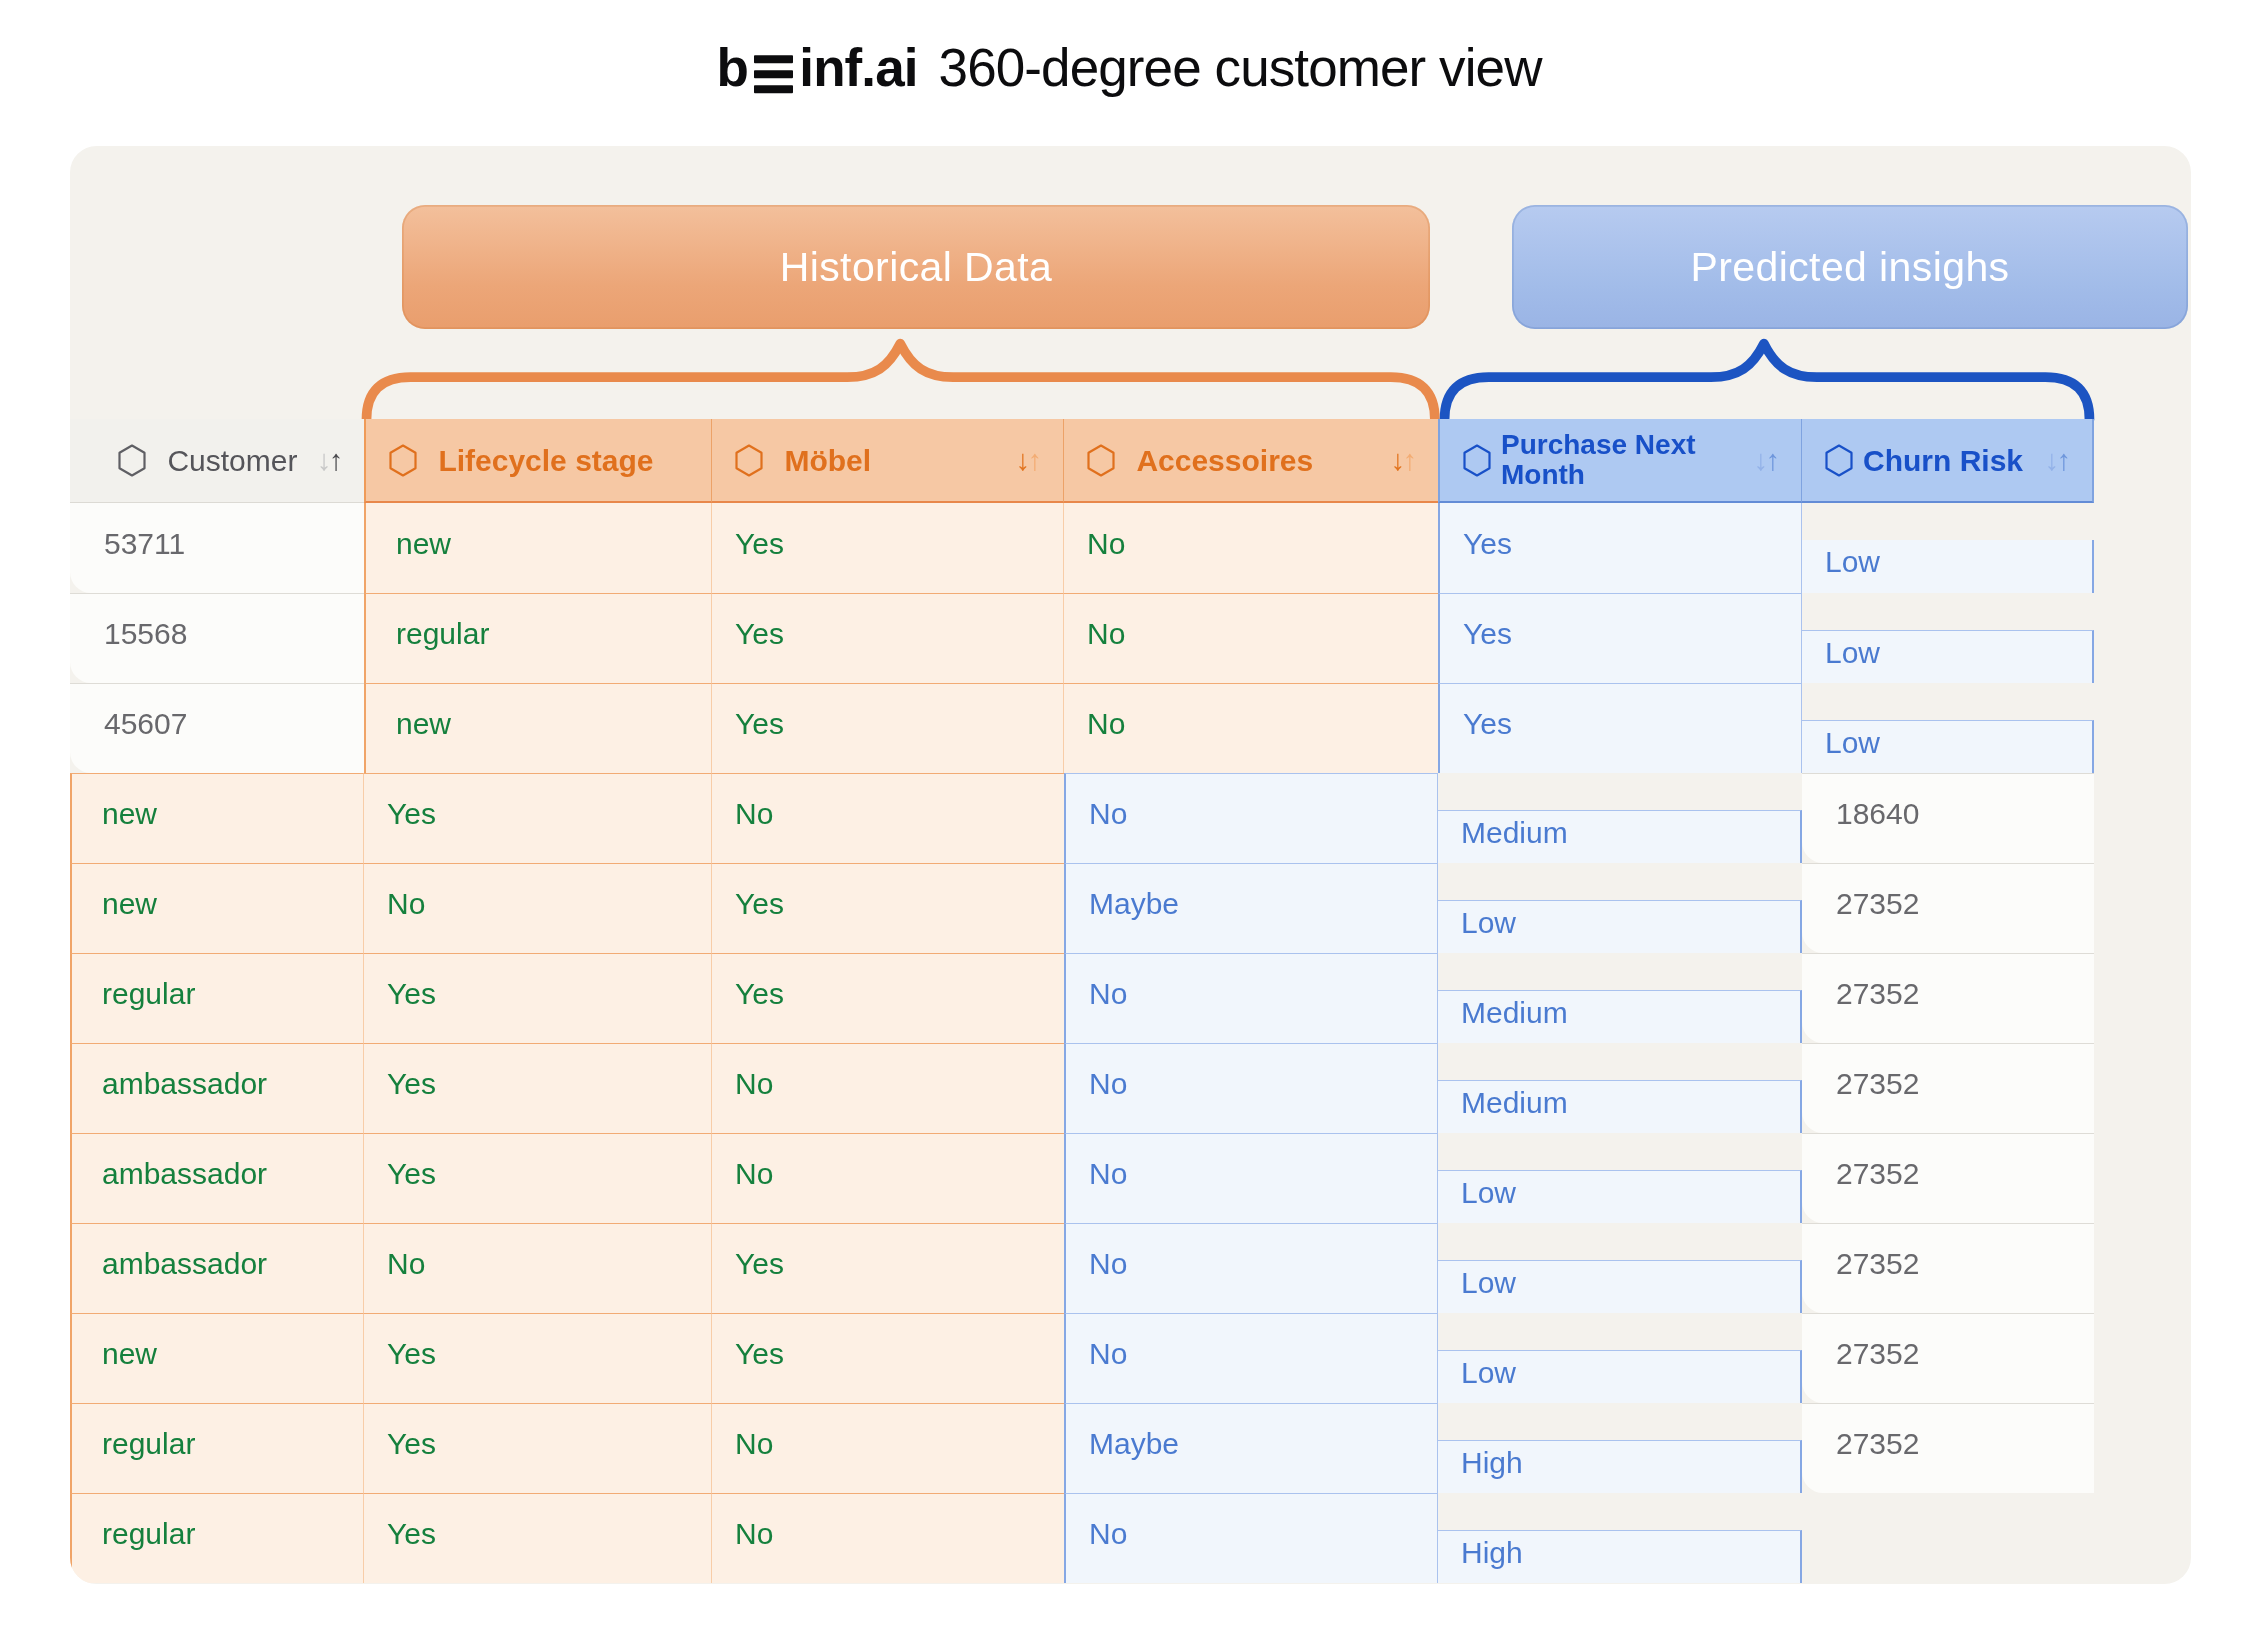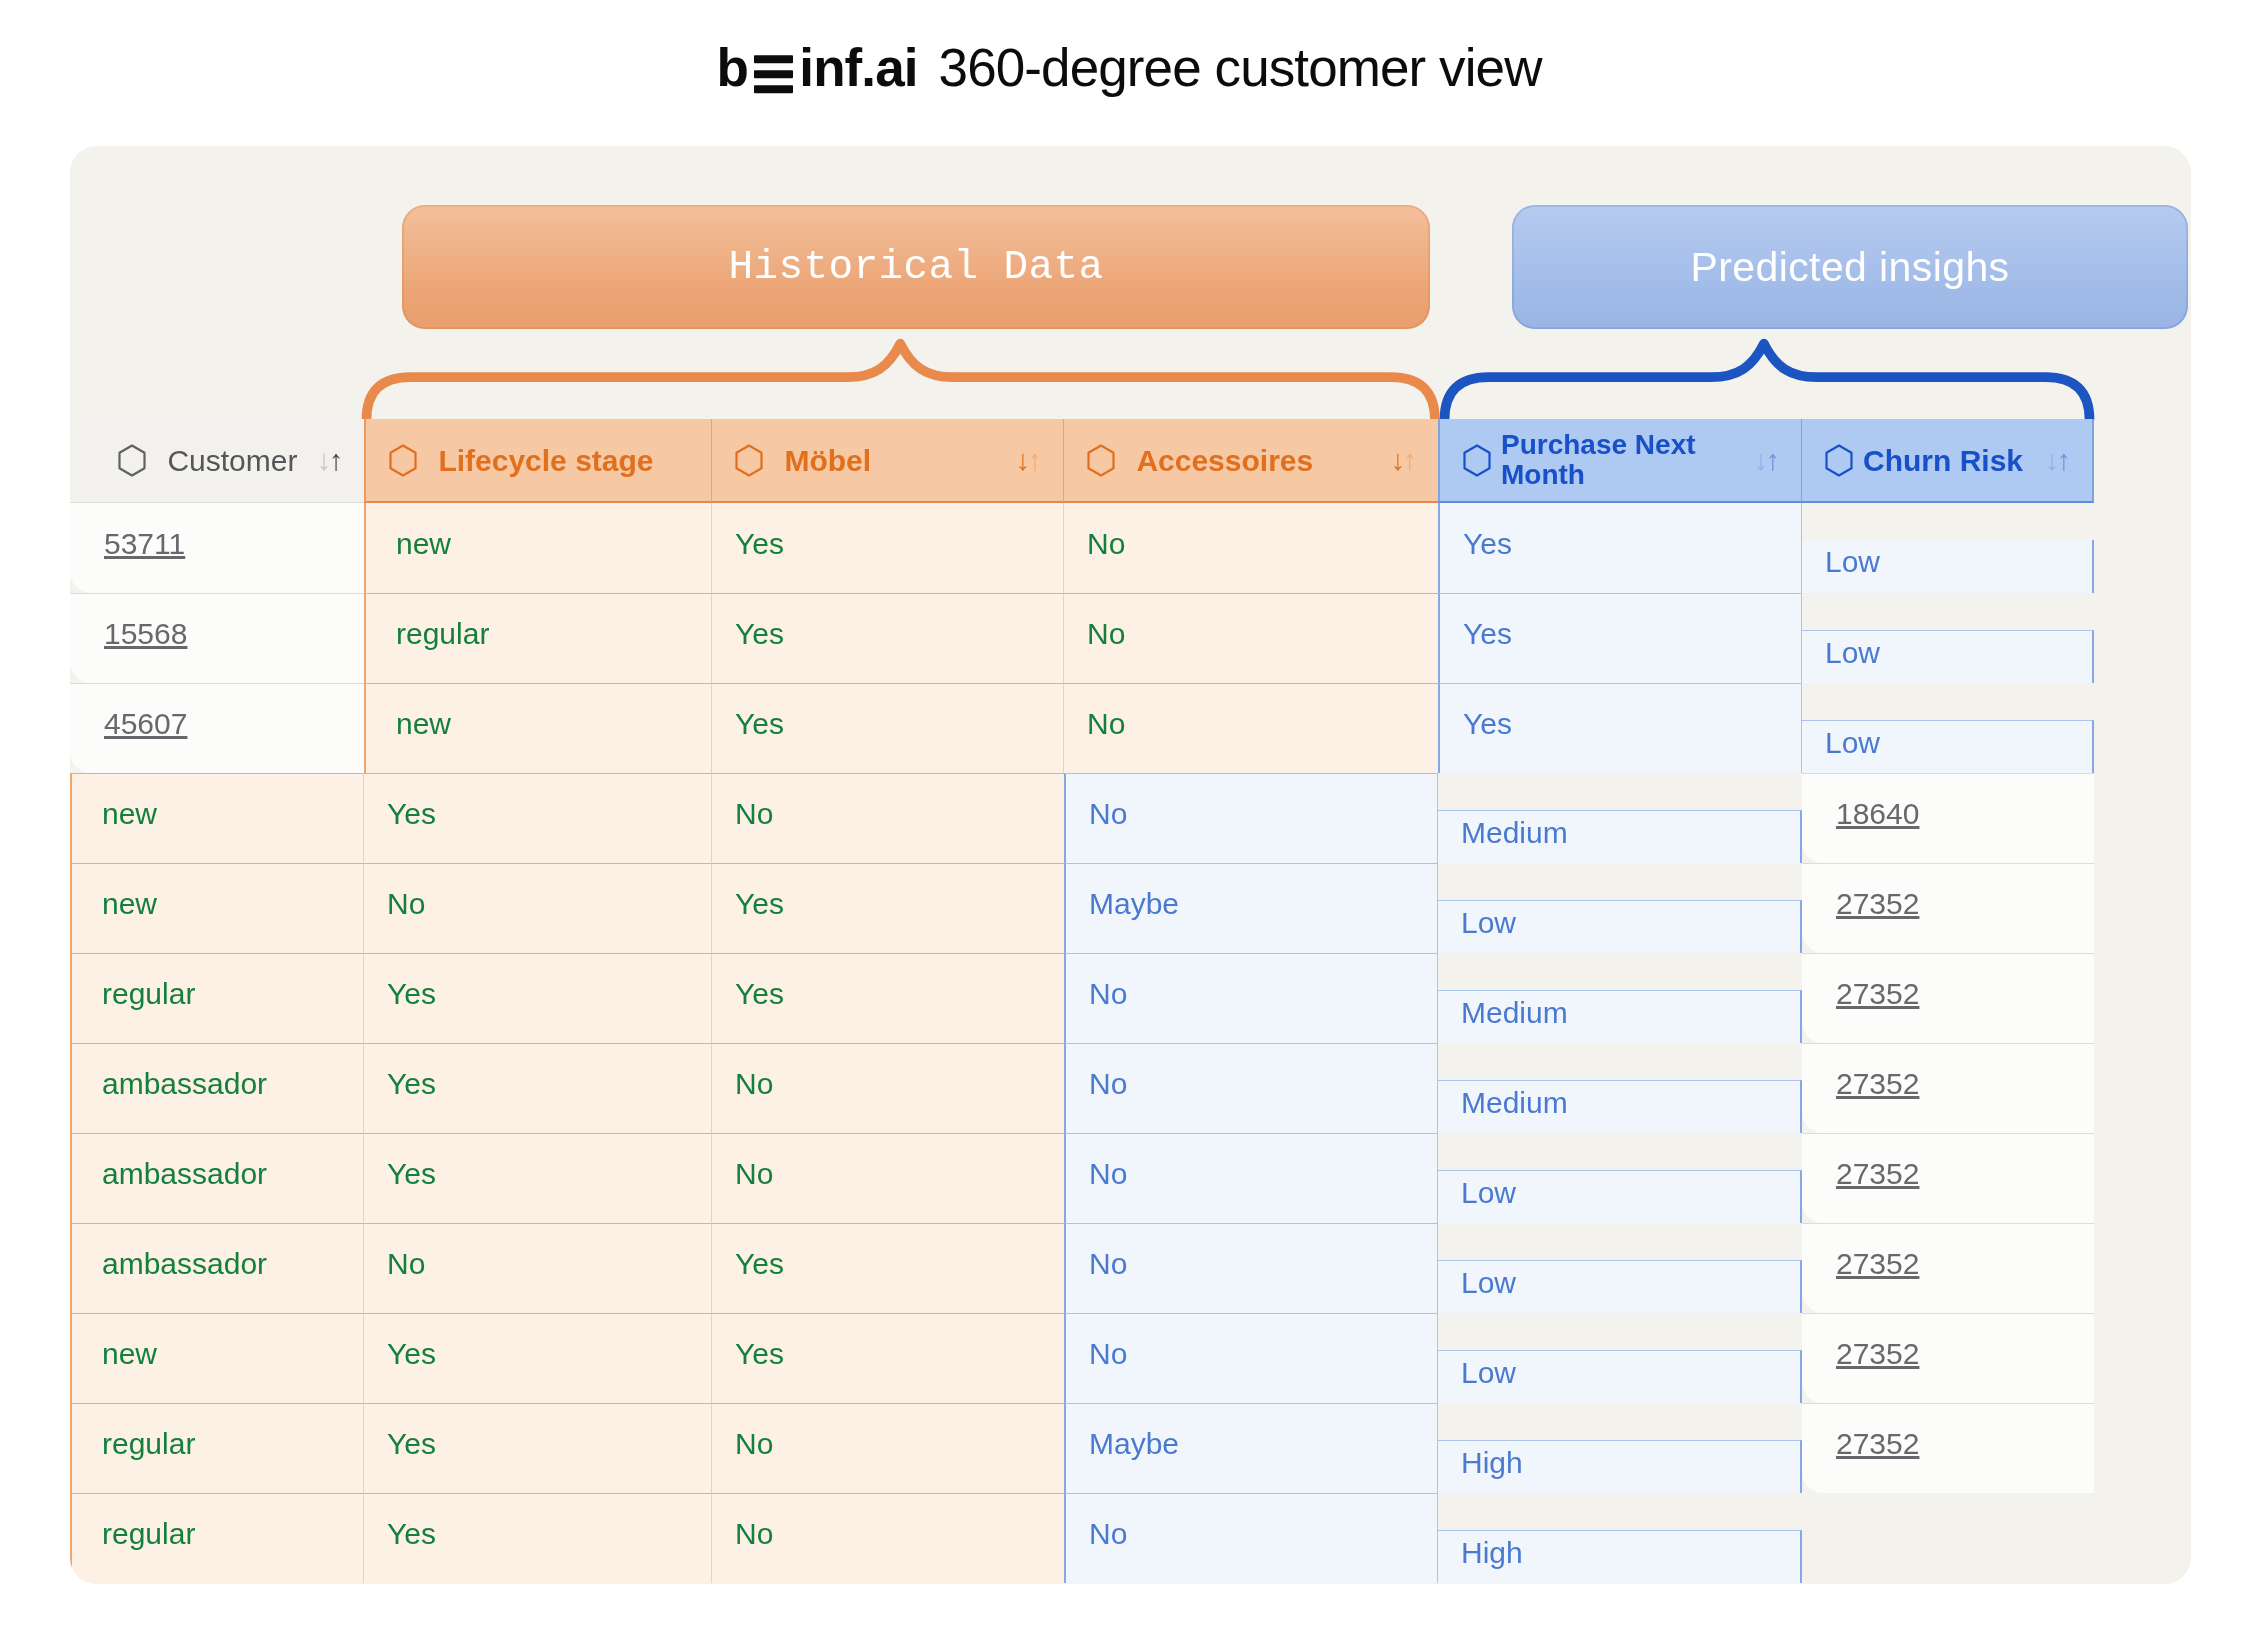--- a/index.html
+++ b/index.html
@@ -15,21 +15,21 @@
 
   
   .card{position:absolute;left:70px;top:146px;width:2121px;height:1438px;background:#f4f2ed;
         border-radius:26.5px;overflow:hidden;}
 
   
   .banner{position:absolute;top:59px;height:124px;border-radius:23px;display:flex;align-items:center;
           justify-content:center;color:#fff;font-size:41px;font-weight:500;letter-spacing:0.4px;}
   .banner.hist{left:332px;width:1028px;
      background:linear-gradient(180deg,#f3c09c 0%,#eca678 65%,#e99e6d 100%);
-     box-shadow:inset 0 0 0 1.8px rgba(210,122,56,.28);font-family:Liberation Mono, monospace;}
+     box-shadow:inset 0 0 0 1.8px rgba(210,122,56,.28);}
   .banner.pred{left:1442px;width:676px;
      background:linear-gradient(180deg,#b7cbf0 0%,#a2bce9 65%,#9ab4e5 100%);
      box-shadow:inset 0 0 0 1.8px rgba(94,128,192,.30);}
 
   
   .braces{position:absolute;left:0;top:0;width:2121px;height:1438px;pointer-events:none;}
   .braces path{fill:none;stroke-linecap:round;stroke-linejoin:round;stroke-width:11px;}
   .brace-orange{stroke:#e98a4c;}
   .brace-blue{stroke:#1c54c2;}
 
@@ -56,21 +56,21 @@
   .h-lifecycle{border-left:2.6px solid #ef9b58;}
   .h-lifecycle,.h-moebel{border-right:1.8px solid #eca268;}
 
   .hcell.pred{background:#aec9f2;color:#1850c8;border-bottom:2.6px solid #638cd6;gap:8px;}
   .hcell.pred .sort .dn{color:#93b2e8;} .hcell.pred .sort .up{color:#6e96dc;}
   .h-purchase{border-left:2.6px solid #7fa3e0;border-right:1.8px solid #7fa3e0;}
   .h-purchase .hlabel{font-size:28px;line-height:1.08;}
   .h-churn{border-right:2.6px solid #7fa3e0;}
 
   .cell{display:flex;align-items:center;padding:0 23px 8.8px 23px;font-size:30px;font-weight:500;box-sizing:border-box;}
-  .cell.plain{background:#fcfcfa;color:#68686c;border-top:1.8px solid #dedcd6;border-radius:0 0 0 21px;padding-left:34px;text-decoration:underline;}
+  .cell.plain{background:#fcfcfa;color:#68686c;border-top:1.8px solid #dedcd6;border-radius:0 0 0 21px;padding-left:34px;}
   .cell.hist{background:#fdf0e4;color:#15803d;border-top:1.8px solid #f2ab74;}
   .c-lifecycle{border-left:2.6px solid #f0a468;padding-left:30px;}
   .c-lifecycle,.c-moebel{border-right:1.8px solid #f8cda8;}
   .cell.pred{background:#f1f6fc;color:#4a7ad0;border-top:1.8px solid #aac2ee;}
   .c-purchase{border-left:2.6px solid #85a7e4;border-right:1.8px solid #aac2ee;}
   .c-churn{border-right:2.6px solid #85a7e4;margin-top:37px;}
   
   .table > :nth-child(n+7):nth-child(-n+12){border-top:none;}
 </style>
 </head>

